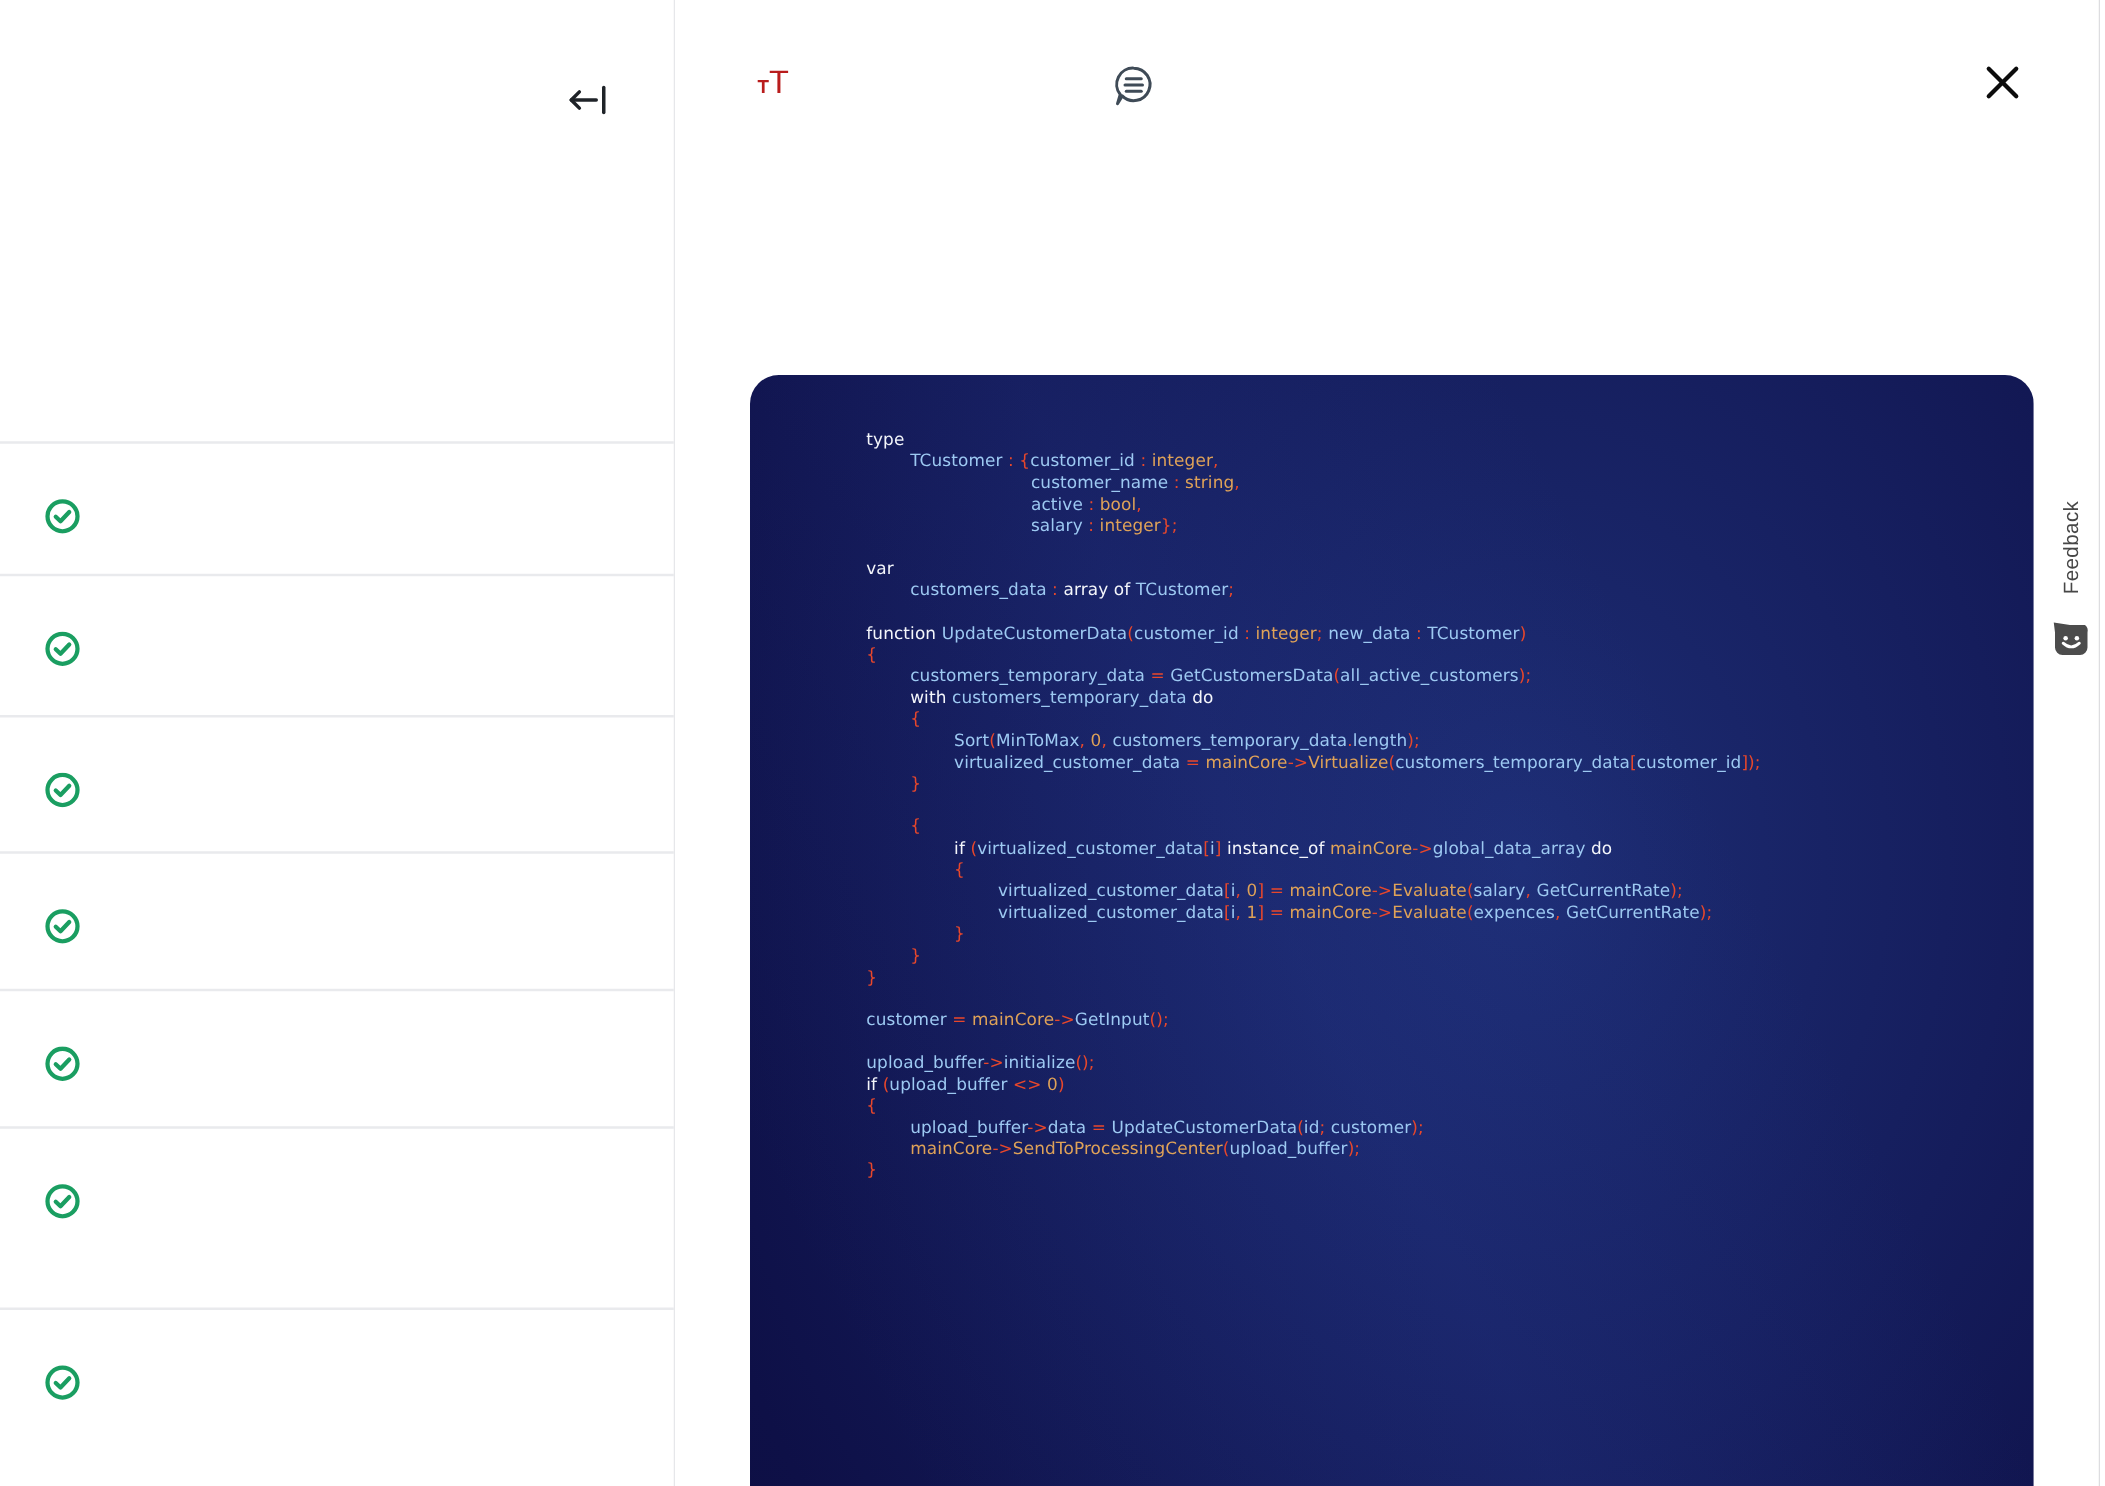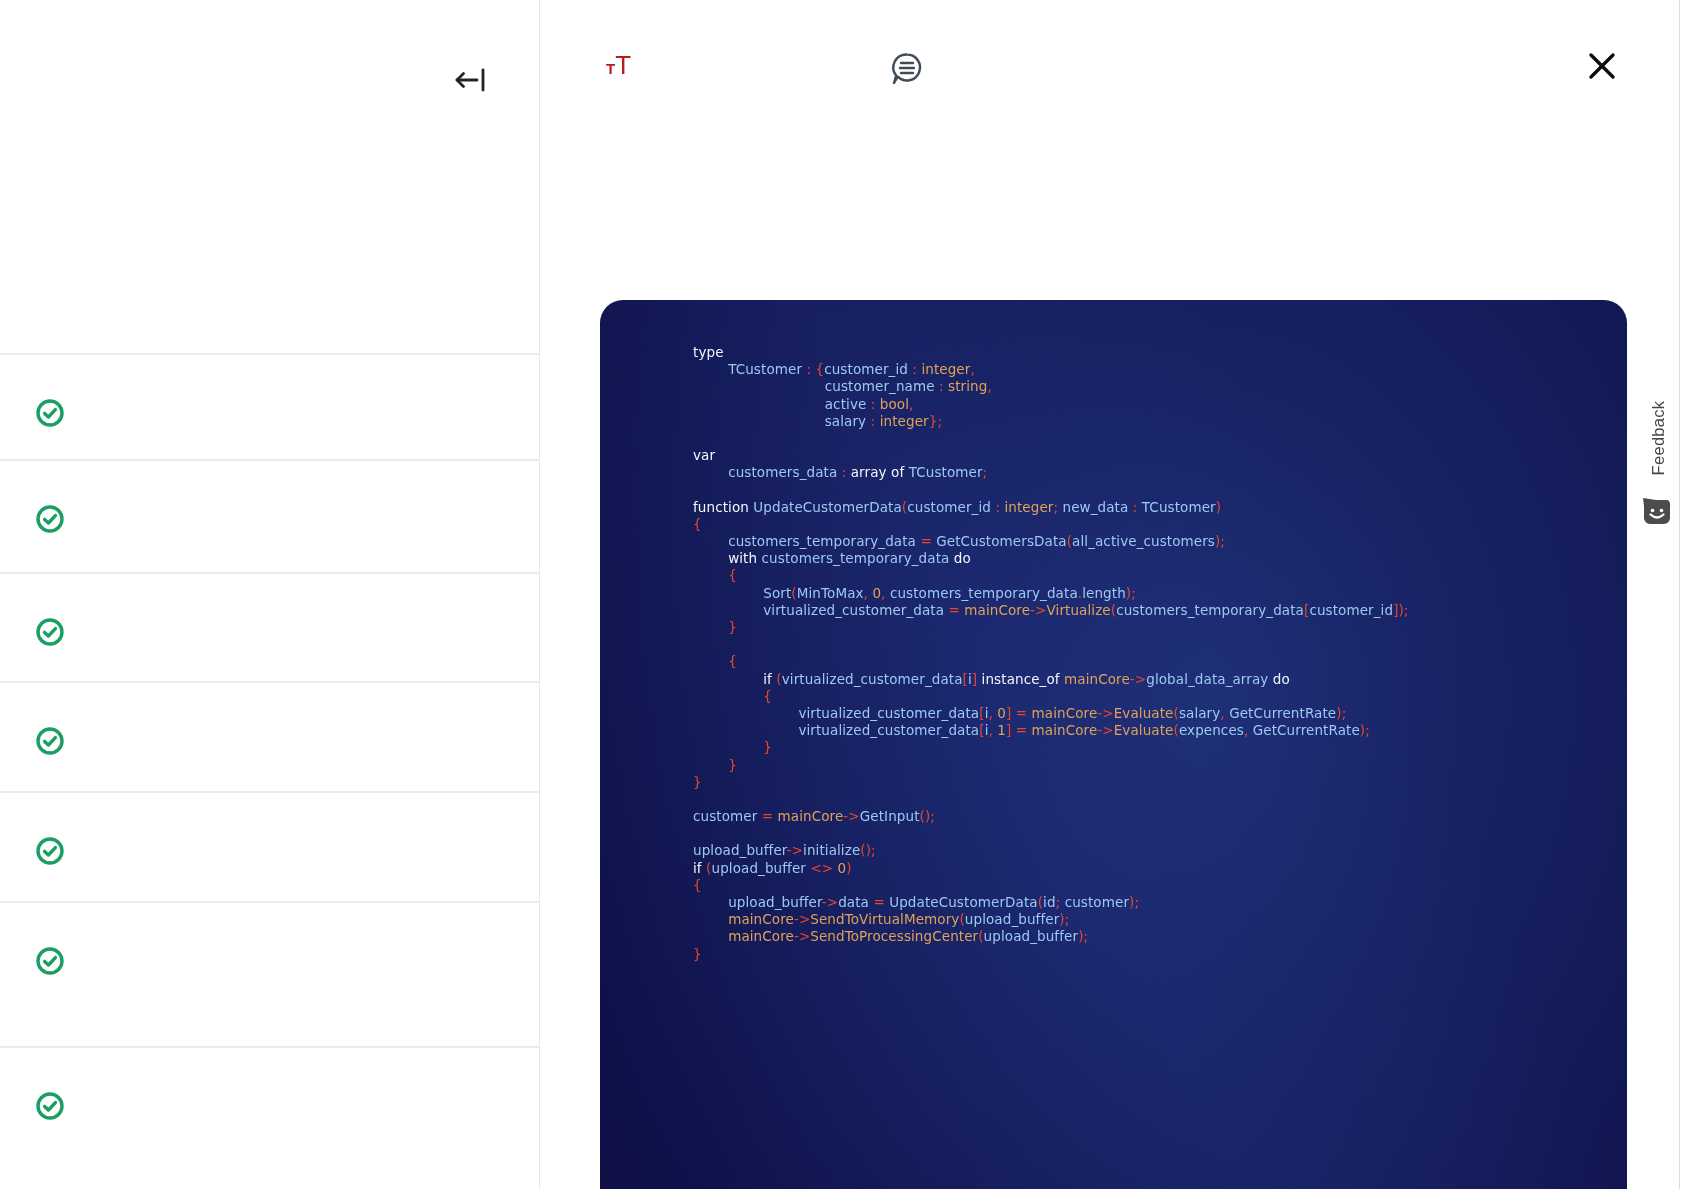--- a/index.html
+++ b/index.html
@@ -152,21 +152,20 @@
         <div class="cl"><span class="tk-r">                }</span></div>
         <div class="cl"><span class="tk-r">        }</span></div>
         <div class="cl"><span class="tk-r">}</span></div>
         <div class="cl">&nbsp;</div>
         <div class="cl"><span class="tk-b">customer</span><span class="tk-r"> = </span><span class="tk-o">mainCore</span><span class="tk-r">-&gt;</span><span class="tk-b">GetInput</span><span class="tk-r">();</span></div>
         <div class="cl">&nbsp;</div>
         <div class="cl"><span class="tk-b">upload_buffer</span><span class="tk-r">-&gt;</span><span class="tk-b">initialize</span><span class="tk-r">();</span></div>
         <div class="cl"><span class="tk-w">if </span><span class="tk-r">(</span><span class="tk-b">upload_buffer</span><span class="tk-r"> &lt;&gt; </span><span class="tk-o">0</span><span class="tk-r">)</span></div>
         <div class="cl"><span class="tk-r">{</span></div>
         <div class="cl"><span class="tk-b">        upload_buffer</span><span class="tk-r">-&gt;</span><span class="tk-b">data</span><span class="tk-r"> = </span><span class="tk-b">UpdateCustomerData</span><span class="tk-r">(</span><span class="tk-b">id</span><span class="tk-r">; </span><span class="tk-b">customer</span><span class="tk-r">);</span></div>
-        <div class="cl"><span class="tk-o">        mainCore</span><span class="tk-r">-&gt;</span><span class="tk-o">SendToVirtualMemory</span><span class="tk-r">(</span><span class="tk-b">upload_buffer</span><span class="tk-r">);</span></div>
         <div class="cl"><span class="tk-o">        mainCore</span><span class="tk-r">-&gt;</span><span class="tk-o">SendToProcessingCenter</span><span class="tk-r">(</span><span class="tk-b">upload_buffer</span><span class="tk-r">);</span></div>
         <div class="cl"><span class="tk-r">}</span></div>
       </div>
   </section>
 
   <button class="feedback">
     <span class="feedback-label">Feedback</span>
     <svg class="feedback-smiley" width="30" height="28" viewBox="0 0 30 28" fill="none">
       <path d="M2 1 L15 3 L27 3 A6 6 0 0 1 29 9 L29 21 A6 6 0 0 1 23 27 L9 27 A6 6 0 0 1 3 21 L3 9 Z" fill="#4c4c4c"></path>
       <circle cx="11.5" cy="13.5" r="1.8" fill="#ffffff"></circle>

